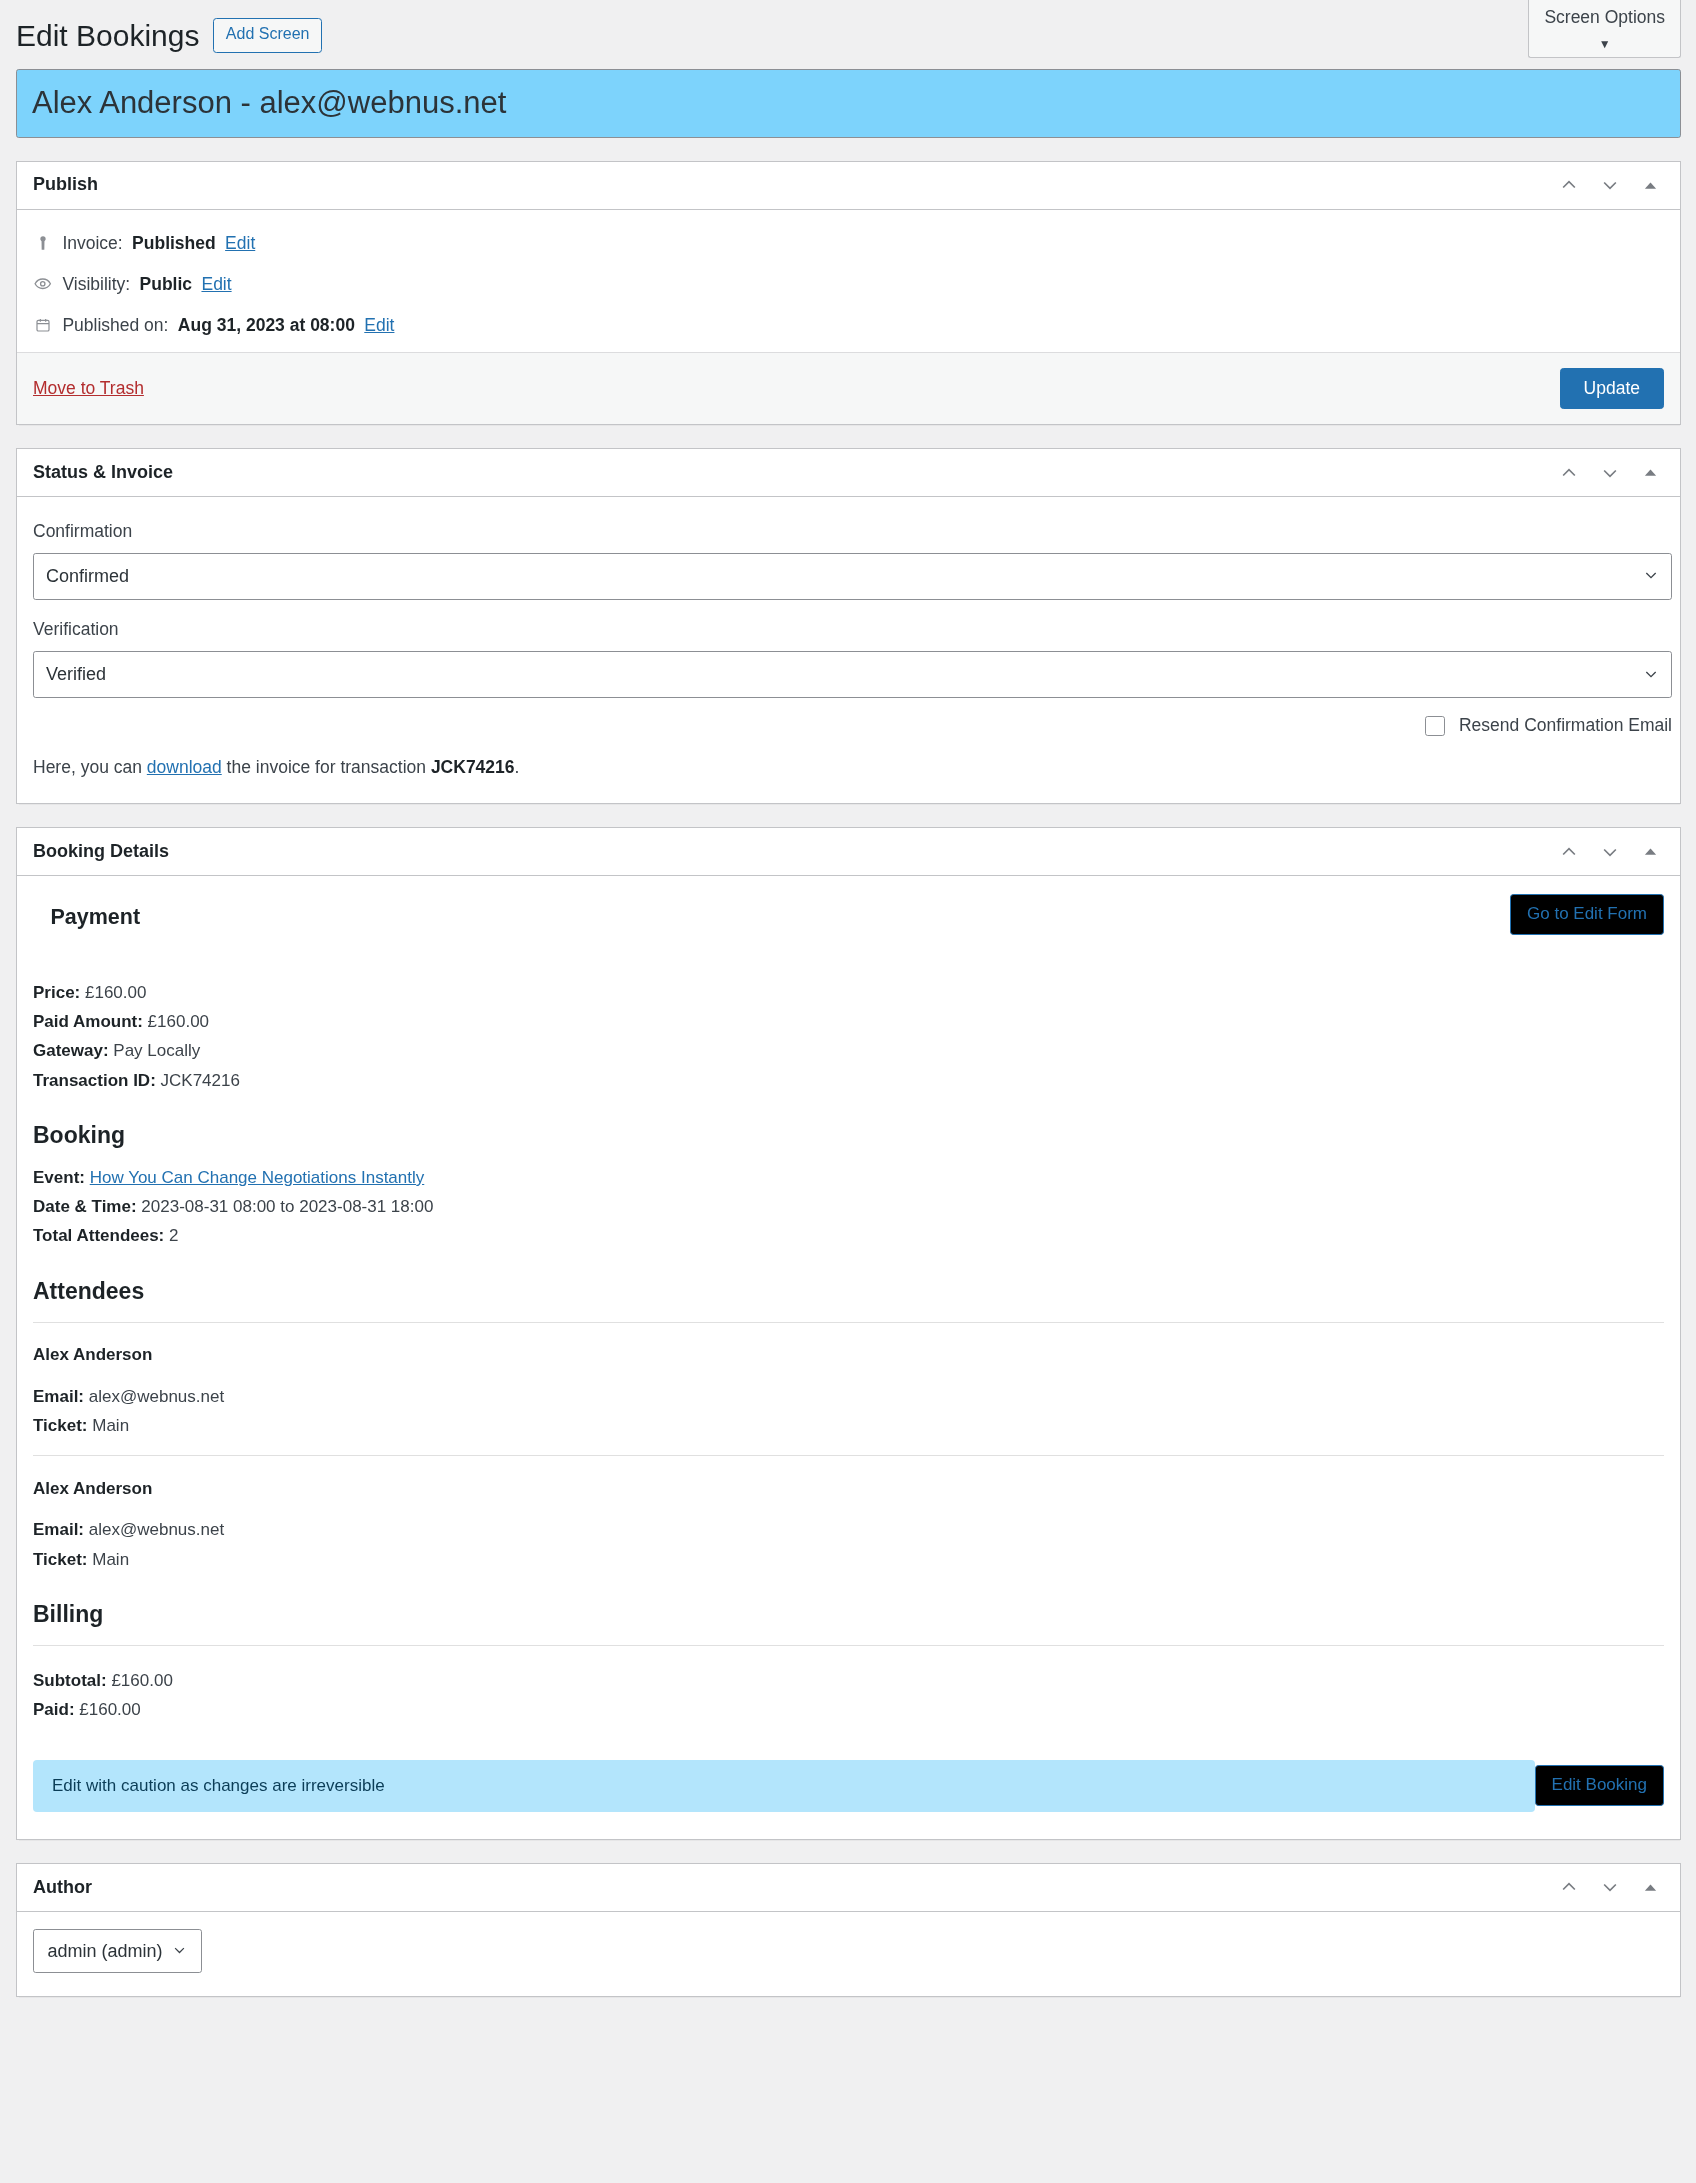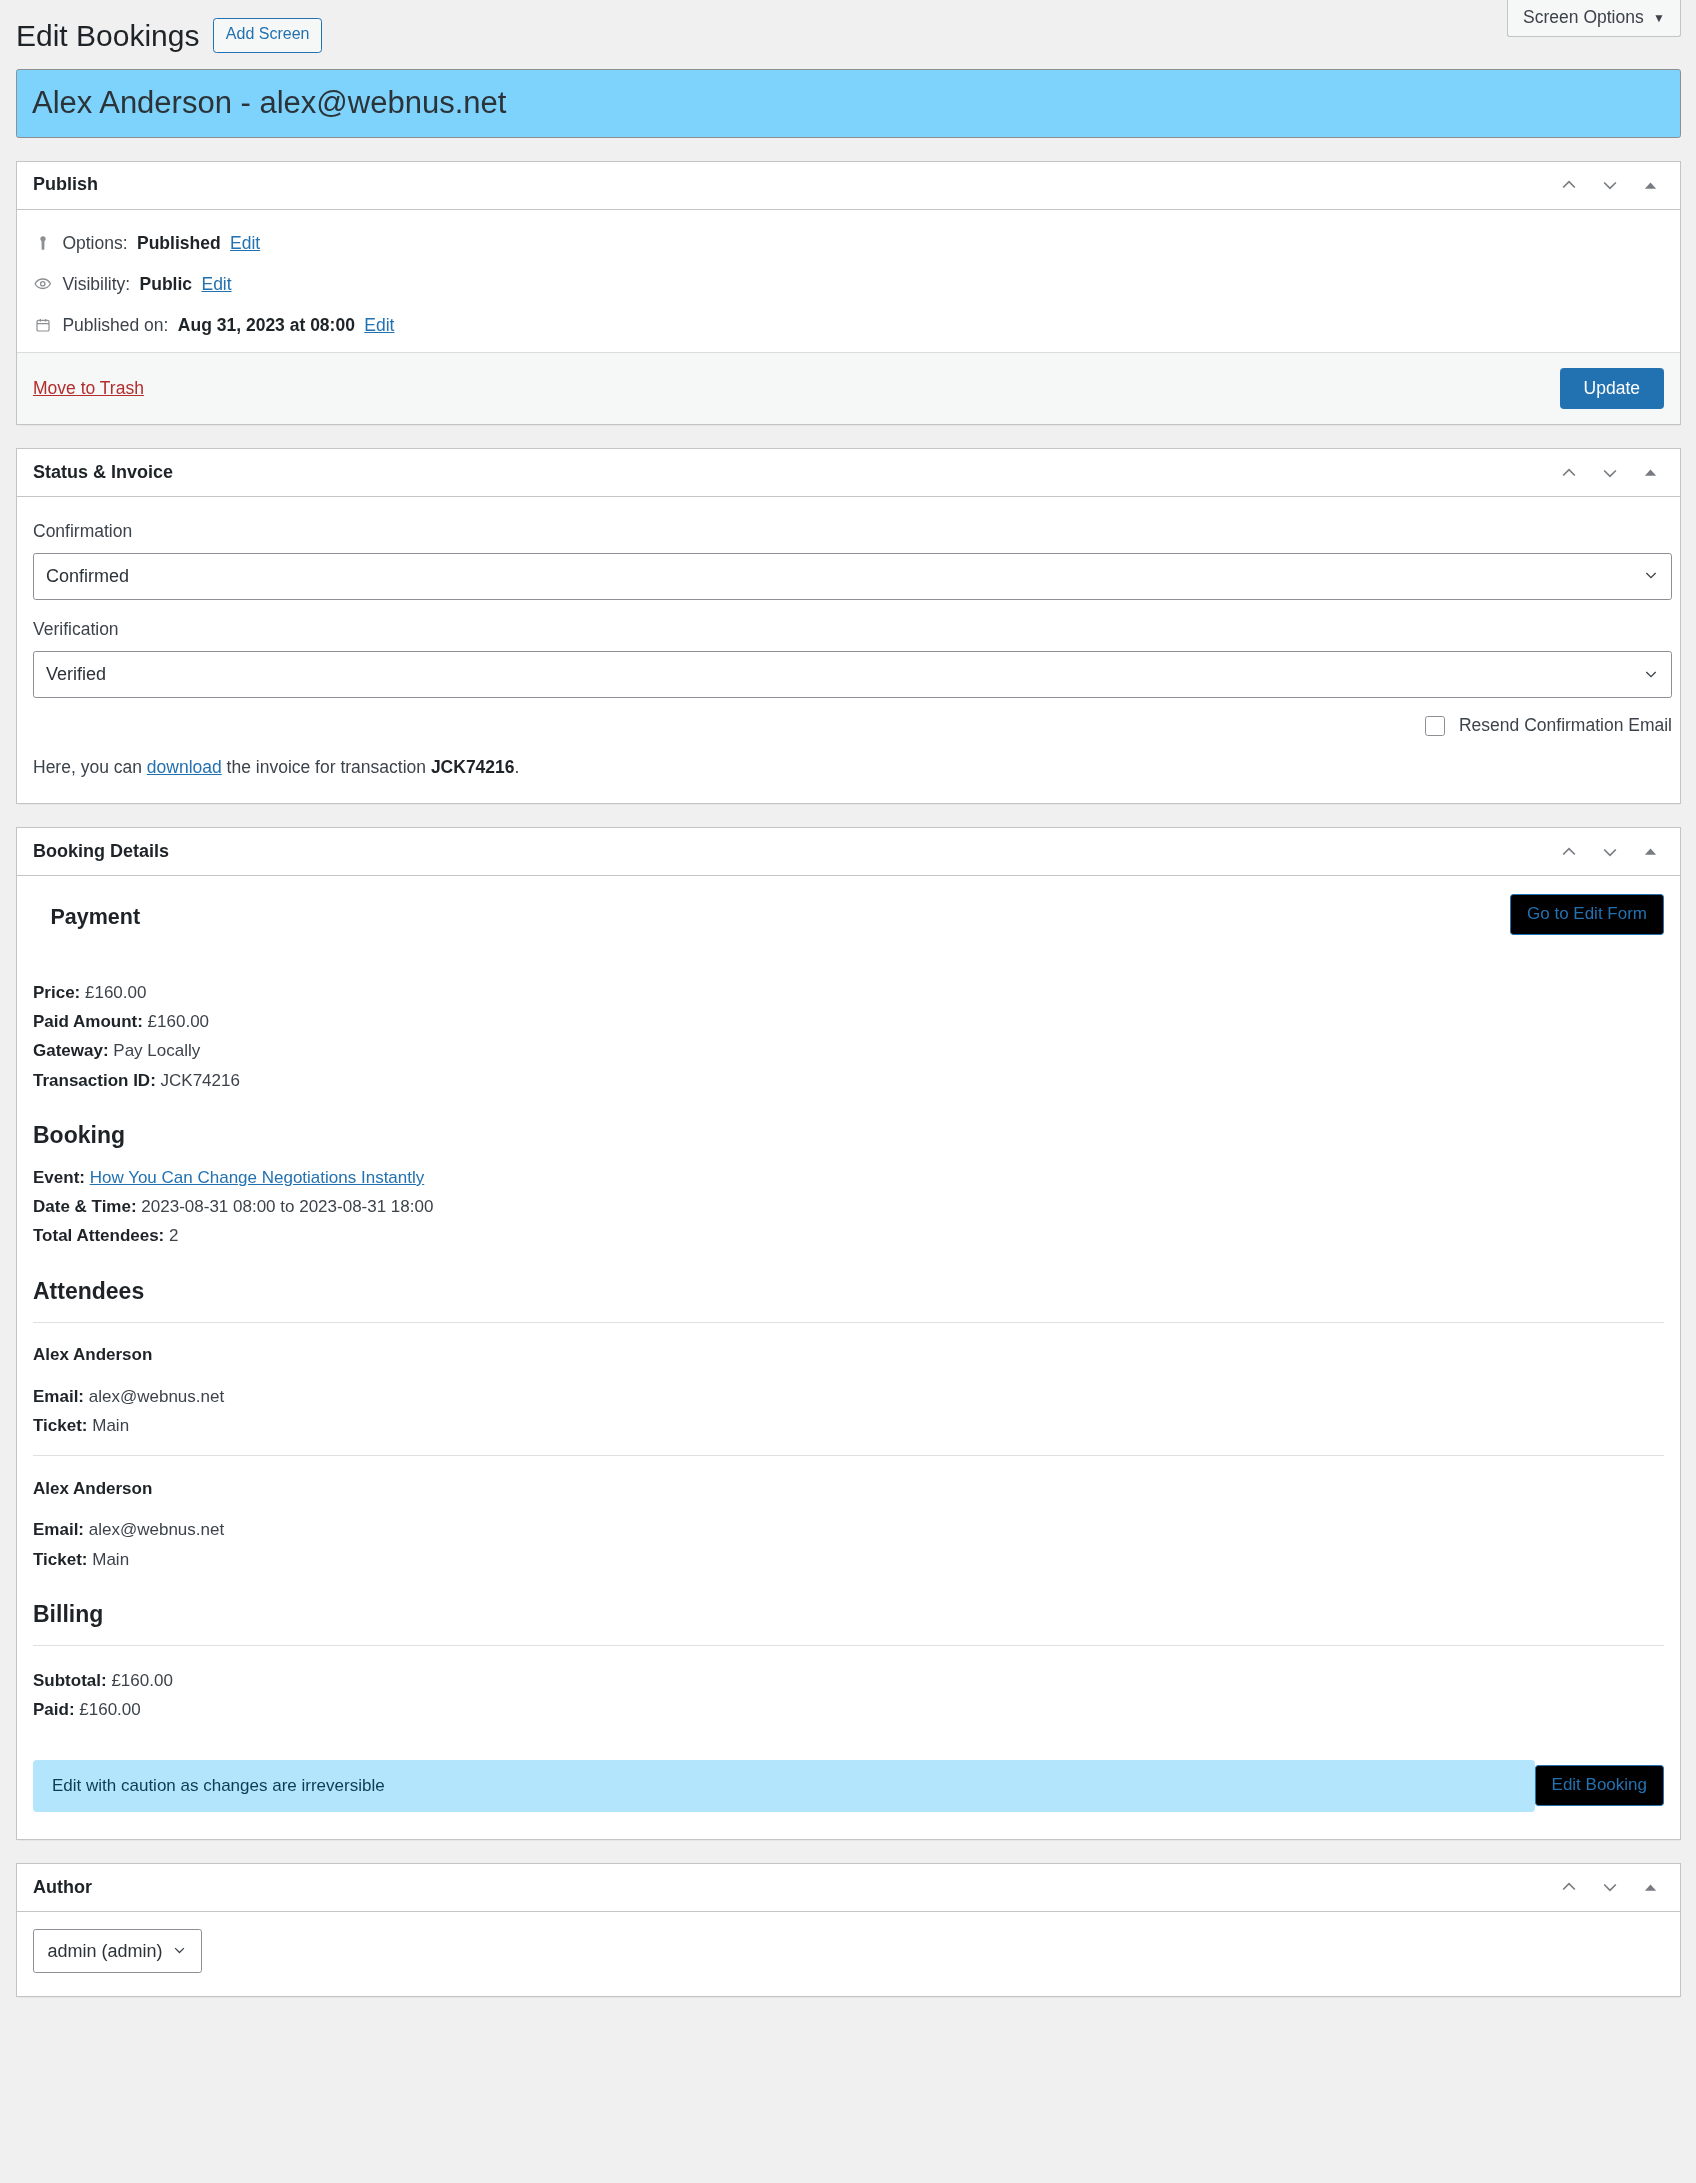--- a/index.html
+++ b/index.html
@@ -31,20 +31,21 @@
     border-top: none;
     border-radius: 0 0 2.7px 2.7px;
     padding: 6.7px 15px 8px 15px;
     font-size: 17.5px;
     color: #3c434a;
     line-height: 1.2;
     cursor: pointer;
     display: inline-flex;
     align-items: center;
     gap: 9.4px;
+    flex-direction: column;
   }
   .caret-down {
     font-size: 12px;
     line-height: 1;
     transform: translateY(0.7px);
   }
 
   
   .page-head {
     display: flex;
@@ -370,21 +371,21 @@
     </div>
     <div class="postbox-body">
       <div class="misc-pub">
 
         <div class="misc-row">
           <span class="ico">
             <svg width="16" height="16" viewBox="0 0 24 24" fill="currentColor">
                 <path d="M12 2a4 4 0 0 0-4 4c0 1.5 1 2.6 1.8 3.3L10 22h4l.2-12.7C15 8.6 16 7.5 16 6a4 4 0 0 0-4-4z"></path>
               </svg>
           </span>
-          <span>Options:</span>
+          <span>Invoice:</span>
           <b>Published</b>
           <a class="link">Edit</a>
         </div>
 
         <div class="misc-row">
           <span class="ico">
             <svg width="17.5" height="17.5" viewBox="0 0 24 24" fill="none" stroke="currentColor" stroke-width="1.8">
                 <path d="M1.5 12S5 5.5 12 5.5 22.5 12 22.5 12 19 18.5 12 18.5 1.5 12 1.5 12z"></path>
                 <circle cx="12" cy="12" r="3"></circle>
               </svg>

